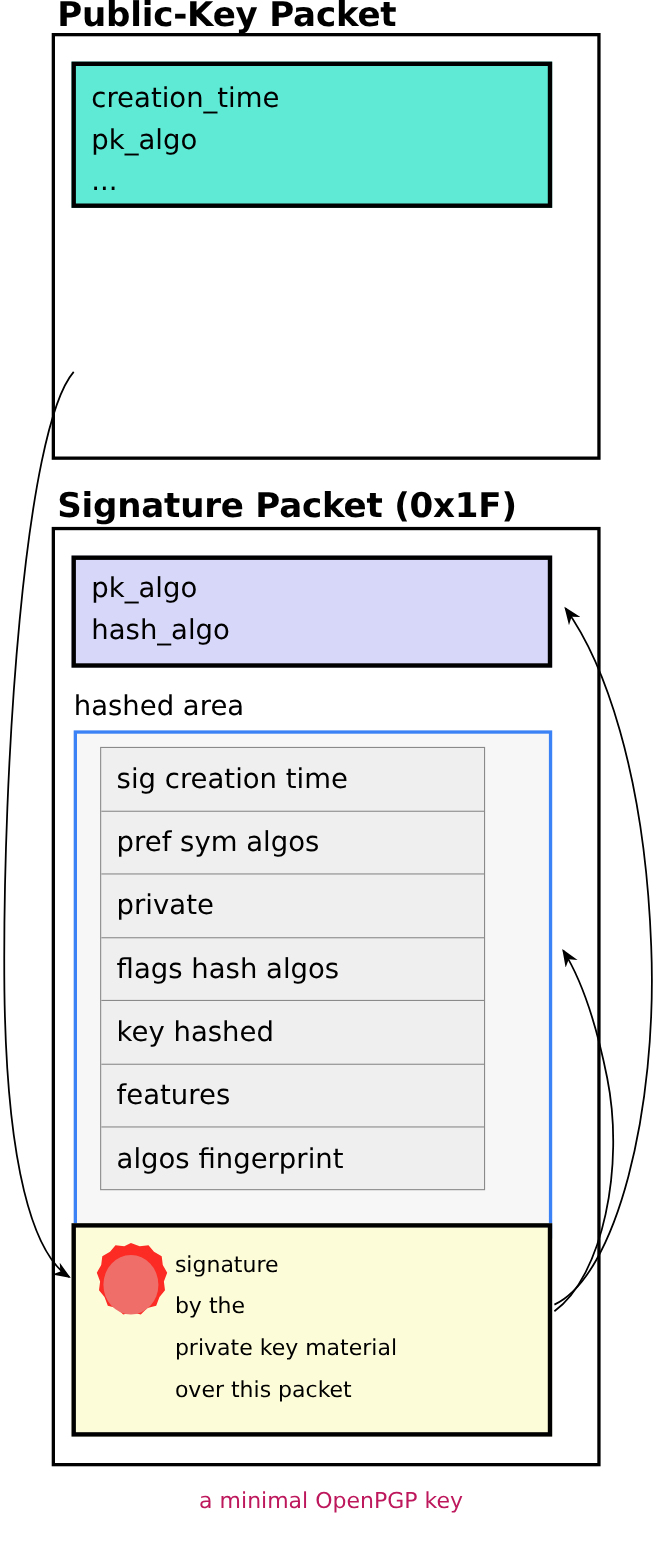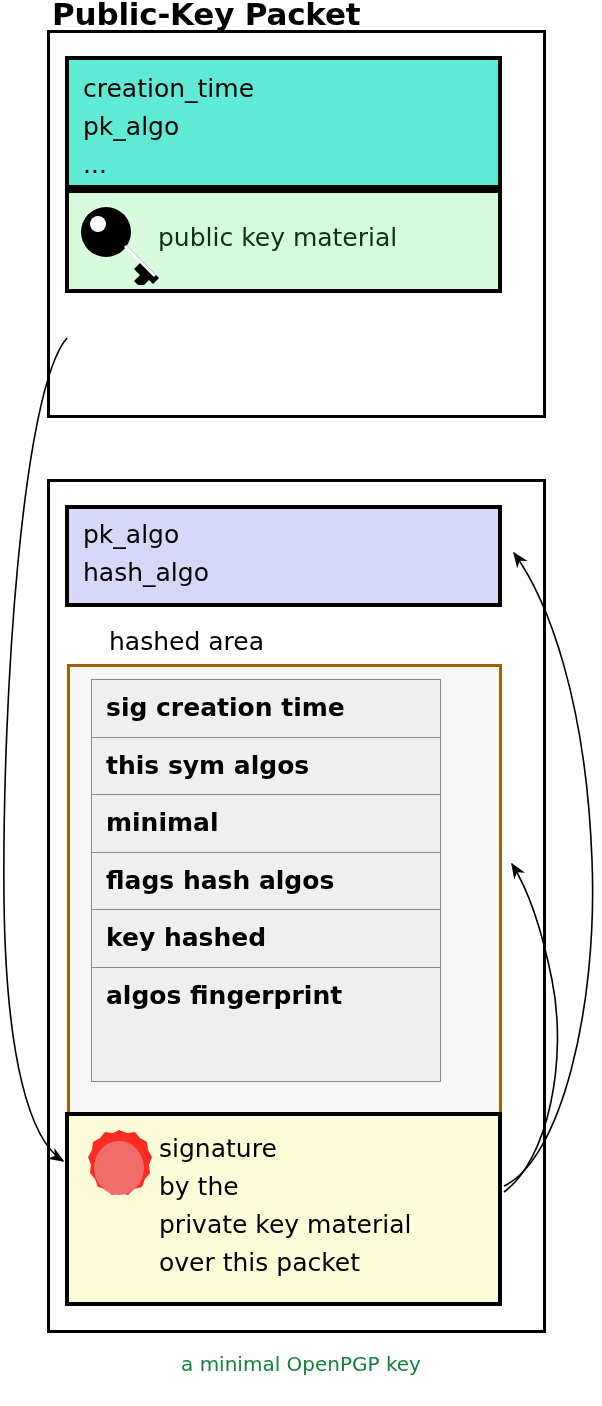--- a/index.html
+++ b/index.html
@@ -98,21 +98,21 @@
     top: 30px;
     font-size: 25px;
     line-height: 30px;
     color: #0d3312;
     white-space: nowrap;
   }
   .sig-label {
     position: absolute;
     left: 90px;
     top: 14px;
-    font-size: 25px;
+    font-size: 20px;
     line-height: 38px;
     white-space: pre;
     color: #000;
   }
 
   
   .key-icon {
     position: absolute;
     left: 10px;
     top: 12px;
@@ -131,30 +131,28 @@
   
   #hashed-area-label {
     position: absolute;
     left: 67px;
     top: 627px;
     font-size: 25px;
     line-height: 30px;
     white-space: nowrap;
     color: #000;
     z-index: 16;
-    margin-left: 42px;
   }
   #hashed-area-box {
     position: absolute;
     box-sizing: border-box;
     left: 67px; top: 664px; width: 435px; height: 462px;
-    border: 3px solid #a16207;
+    border: 3px solid #3b82f6;
     background: #f7f7f7;
     z-index: 15;
-    font-weight: bold;
   }
   #subpacket-list {
     position: absolute;
     box-sizing: border-box;
     left: 21px; top: 12px; width: 350px; height: 403px;
     border: 1px solid #8a8a8a;
     background: #efefef;
     overflow: hidden;
   }
   .subpacket-row {
@@ -173,72 +171,59 @@
 
   
   #caption {
     position: absolute;
     left: 0;
     top: 1352px;
     width: 602px;
     text-align: center;
     font-size: 20px;
     line-height: 24px;
-    color: #15803d;
+    color: #be185d;
     z-index: 20;
   }
 </style>
 </head>
 <body>
 
 <div id="canvas">
 
   <div class="packet-title" id="title-pubkey">Public-Key Packet</div>
 
   <div class="packet-frame" id="pubkey-frame"></div>
 
   <div class="sub-box" id="pk-meta-box">
     <div class="box-lines" id="pk-meta-lines">creation_time
 pk_algo
 ...</div>
   </div>
 
-  <div class="sub-box" id="pk-material-box">
-    <span class="key-icon">
-      <svg viewBox="0 0 82 80" width="82" height="80" aria-hidden="true">
-        <g fill="#000000">
-          <circle cx="27" cy="27" r="25"></circle>
-          <path d="M44 39 L62 57 L55 64 L61 70 L55 76 L62 83 L70 75 L74 79 L80 73 L47 40 Z"></path>
-        </g>
-        <circle cx="19" cy="19" r="8" fill="#ffffff"></circle>
-        <g stroke="#ffffff" stroke-width="3" fill="none">
-          <path d="M46 41 L76 71"></path>
-        </g>
-      </svg>
-    </span>
-    <span class="key-label">public key material</span>
-  </div>
-
+
+  <div class="packet-title" id="title-sigpkt">Signature Packet (0x1F)</div>
 
   <div class="packet-frame" id="sig-frame"></div>
 
   <div class="sub-box" id="sig-algo-box">
     <div class="box-lines" id="sig-algo-lines">pk_algo
 hash_algo</div>
   </div>
 
   <div id="hashed-area-label">hashed area</div>
 
   <div id="hashed-area-box">
     <div id="subpacket-list">
       <div class="subpacket-row">sig creation time</div>
-      <div class="subpacket-row">this sym algos</div>
-      <div class="subpacket-row">minimal</div>
+      <div class="subpacket-row">pref sym algos</div>
+      <div class="subpacket-row">private</div>
       <div class="subpacket-row">flags hash algos</div>
       <div class="subpacket-row">key hashed</div>
+      <div class="subpacket-row">features</div>
       <div class="subpacket-row">algos fingerprint</div>
     </div>
   </div>
 
   <div class="sub-box" id="sig-signature-box">
     <span class="seal-icon">
       <svg viewBox="0 0 76 78" width="76" height="78" aria-hidden="true">
         <path fill="#fc2b24" d="M38 1 l8 3 l8 -1 l5 6 l7 4 l1 8 l4 7 l-3 8 l1 8 l-5 6 l-3 8 l-8 2 l-6 6 l-8 -2 l-8 2 l-6 -6 l-8 -2 l-3 -8 l-5 -6 l1 -8 l-3 -8 l4 -7 l1 -8 l7 -4 l5 -6 l8 1 Z"></path>
         <ellipse cx="38" cy="39" rx="25" ry="27" fill="#ef6e6a"></ellipse>
       </svg>

